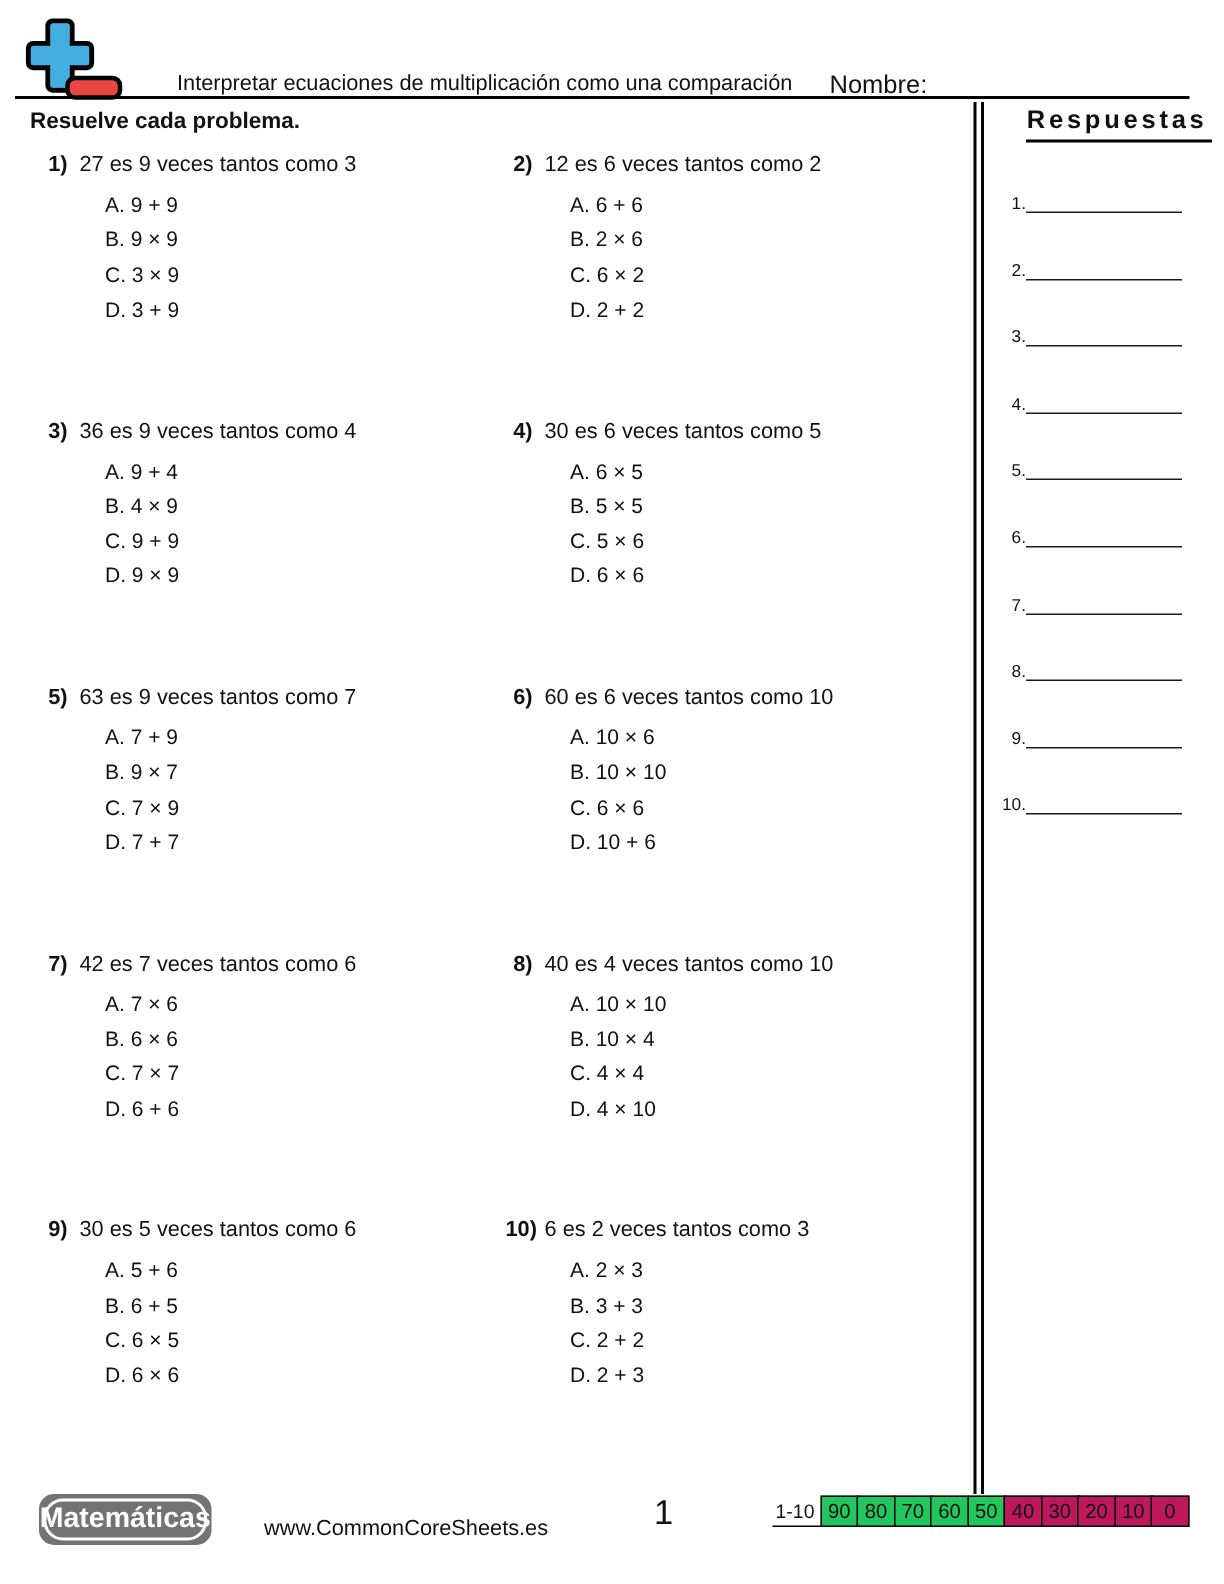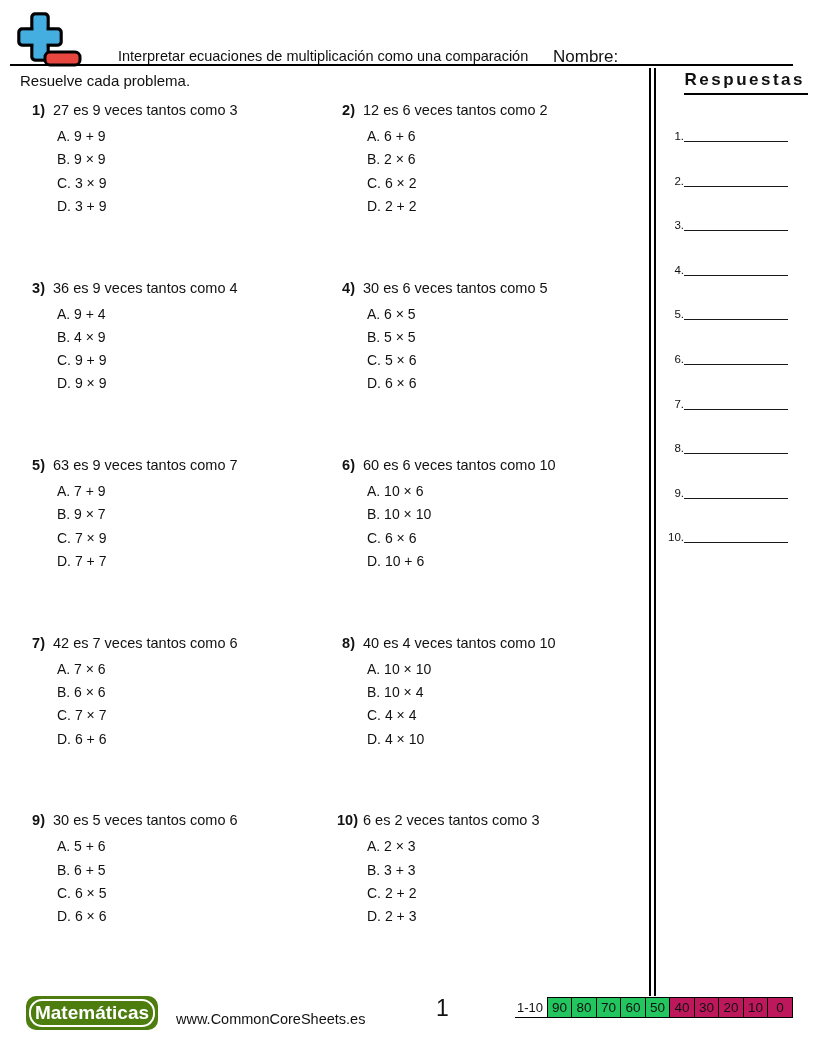--- a/index.html
+++ b/index.html
@@ -5,43 +5,43 @@
   html,body{margin:0;padding:0;background:#fff;}
   .page{
     position:relative;width:816px;height:1056px;background:#ffffff;
     font-family:"Liberation Sans", sans-serif;color:#111;overflow:hidden;
   }
   
   .logo{position:absolute;left:17px;top:12px;width:66px;height:56px;}
   .header-title{position:absolute;left:118px;top:48px;font-size:14.5px;}
   .name-label{position:absolute;left:553px;top:47px;font-size:17px;}
   .header-rule{position:absolute;left:10px;top:64px;width:783px;height:0;border-top:2.5px solid #000;}
-  .instruction{position:absolute;left:20px;top:72px;font-size:15px;font-weight:normal;}
+  .instruction{position:absolute;left:20px;top:72px;font-size:15px;font-weight:bold;}
   
   .problems-grid{
     position:absolute;left:27px;top:101px;width:616px;
     display:grid;grid-template-columns:310px 306px;grid-auto-rows:177.6px;
   }
   .q-row{display:flex;align-items:baseline;}
   .p-num{width:18px;min-width:18px;text-align:right;font-weight:bold;font-size:14.5px;margin-right:8px;}
   .q-text{font-size:14.5px;line-height:18px;}
-  .options{margin-left:30px;margin-top:6px;}
+  .options{margin-left:43px;margin-top:6px;}
   .option{font-size:14px;line-height:23.3px;white-space:pre;}
   
   .vsep{position:absolute;left:649px;top:68px;height:928px;width:3px;
         border-left:2px solid #000;border-right:2px solid #000;}
   .answers-panel{position:absolute;left:658px;top:70px;width:150px;text-align:right;}
   .answers-title{font-size:17px;font-weight:bold;letter-spacing:2.5px;
         border-bottom:2px solid #000;display:inline-block;padding:0 3px 3px 1px;margin-left:2px;}
   .answers-list{margin-top:30px;}
   .answer-row{display:flex;align-items:flex-end;height:17px;margin-bottom:27.6px;padding-left:2px;}
   .answer-num{font-size:11.5px;width:24px;min-width:24px;}
   .answer-line{display:inline-block;width:104px;height:14px;border-bottom:1.5px solid #1a1a1a;}
   
-  .brand-badge{position:absolute;left:26px;top:996px;width:132px;height:34px;background:#4d7c0f;
+  .brand-badge{position:absolute;left:26px;top:996px;width:115px;height:34px;background:#737373;
         border-radius:10px;display:flex;align-items:center;justify-content:center;}
   .brand-badge .inner{position:absolute;left:3px;right:3px;top:3px;bottom:3px;
         border:2px solid #fff;border-radius:13px;}
   .brand-badge .label{color:#fff;font-weight:bold;font-size:19px;position:relative;}
   .website{position:absolute;left:176px;top:1011px;font-size:14.5px;}
   .page-num{position:absolute;left:436px;top:995px;font-size:23px;}
   .score-table{position:absolute;right:23px;top:997px;display:flex;align-items:stretch;height:21px;}
   .score-label{font-size:13px;display:flex;align-items:center;padding:0 5px 0 2px;
         border-bottom:1.5px solid #000;margin-left:24px;}
   .score-cell{width:24px;border:1.5px solid #000;margin-left:-1.5px;display:flex;

